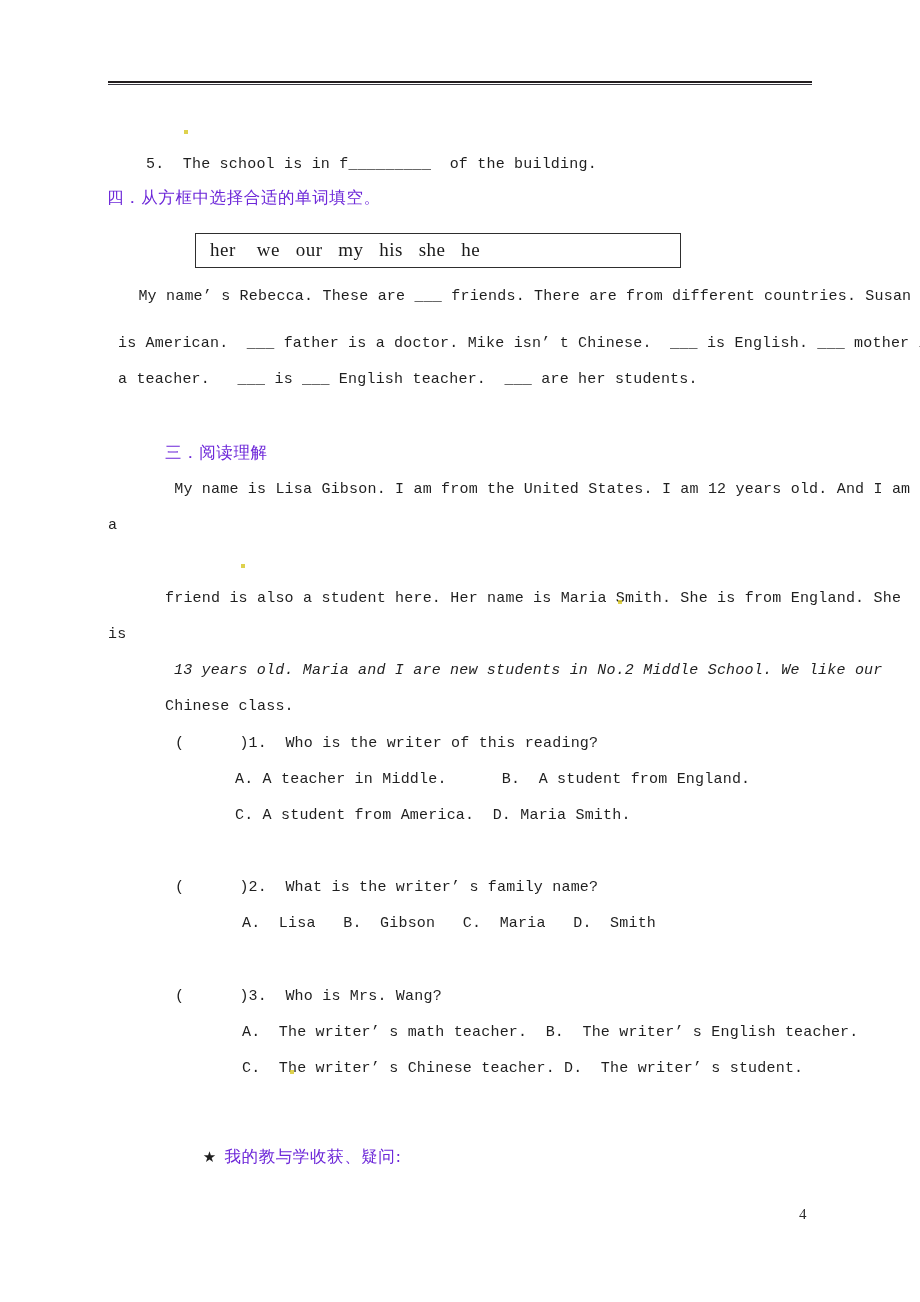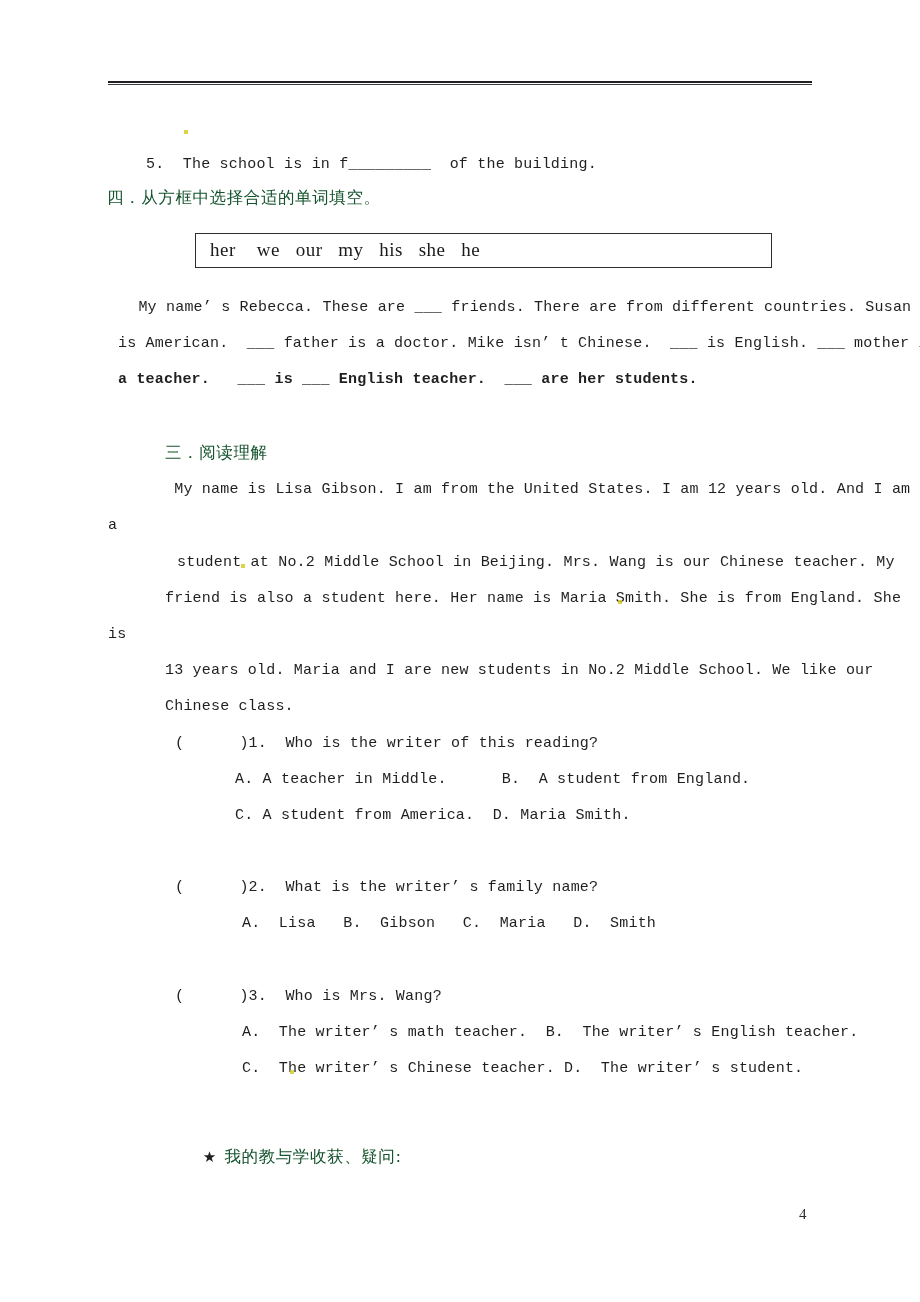--- a/index.html
+++ b/index.html
@@ -39,35 +39,35 @@
     font-family: "Liberation Mono", "DejaVu Sans Mono", monospace;
     font-size: 15px;
     line-height: 19px;
     letter-spacing: 0.2px;
     color: #1f1f1f;
   }
   .cjk {
     font-family: "DejaVu Sans", "Liberation Sans", sans-serif;
     font-size: 16.5px;
     letter-spacing: 0.6px;
-    color: #14532d;
+    color: #6d28d9;
   }
   .serif-box-text {
     font-family: "Liberation Serif", "DejaVu Serif", serif;
     font-size: 19px;
     letter-spacing: 0.5px;
     color: #1a1a1a;
   }
 
   
   .word-box {
     position: absolute;
     left: 195px;
     top: 233px;
-    width: 577px;
+    width: 486px;
     height: 35px;
     border: 1.6px solid #2e2e2e;
     box-sizing: border-box;
     background: #ffffff;
     padding-left: 48px;
   }
   .word-box-inner {
     position: absolute;
     left: 14px;
     top: 5px;
@@ -108,36 +108,35 @@
   <div class="mark" style="left:184px; top:130px;"></div>
 
   <div class="line" style="left:146px; top:155px;">5.  The school is in f_________  of the building.</div>
 
   <div class="line cjk" style="left:107px; top:188px;">四．从方框中选择合适的单词填空。</div>
 
   <div class="word-box">
     <div class="word-box-inner serif-box-text">her    we   our   my   his   she   he</div>
   </div>
 
-  <div class="line" style="left:120px; top:298px;text-align:right;">  My name’ s Rebecca. These are ___ friends. There are from different countries. Susan</div>
+  <div class="line" style="left:120px; top:287px;text-align:right;">  My name’ s Rebecca. These are ___ friends. There are from different countries. Susan</div>
   <div class="line" style="left:118px; top:334px;">is American.  ___ father is a doctor. Mike isn’ t Chinese.  ___ is English. ___ mother is</div>
-  <div class="line" style="left:118px; top:370px;font-weight:bold;">a teacher.   ___ is ___ English teacher.  ___ are her students.</div>
+  <div class="line" style="left:118px; top:370px;">a teacher.   ___ is ___ English teacher.  ___ are her students.</div>
 
   <div class="line cjk" style="left:165px; top:443px;">三．阅读理解</div>
 
   <div class="line" style="left:165px; top:480px;"> My name is Lisa Gibson. I am from the United States. I am 12 years old. And I am</div>
   <div class="line" style="left:108px; top:516px;">a</div>
-  <div class="line" style="left:177px; top:553px;">student at No.2 Middle School in Beijing. Mrs. Wang is our Chinese teacher. My</div>
   <div class="mark" style="left:241px; top:564px;"></div>
 
   <div class="line" style="left:165px; top:589px;">friend is also a student here. Her name is Maria Smith. She is from England. She</div>
   <div class="mark" style="left:618px; top:600px;"></div>
 
   <div class="line" style="left:108px; top:625px;">is</div>
-  <div class="line" style="left:165px; top:661px;">13 years old. Maria and I are new students in No.2 Middle School. We like our</div>
+  <div class="line" style="left:174px; top:661px;font-style:italic;">13 years old. Maria and I are new students in No.2 Middle School. We like our</div>
   <div class="line" style="left:165px; top:697px;">Chinese class.</div>
 
   <div class="line" style="left:175px; top:734px;">(      )1.  Who is the writer of this reading?</div>
   <div class="line" style="left:235px; top:770px;">A. A teacher in Middle.      B.  A student from England.</div>
   <div class="line" style="left:235px; top:806px;">C. A student from America.  D. Maria Smith.</div>
 
   <div class="line" style="left:175px; top:878px;">(      )2.  What is the writer’ s family name?</div>
   <div class="line" style="left:242px; top:914px;">A.  Lisa   B.  Gibson   C.  Maria   D.  Smith</div>
 
   <div class="line" style="left:175px; top:987px;">(      )3.  Who is Mrs. Wang?</div>

